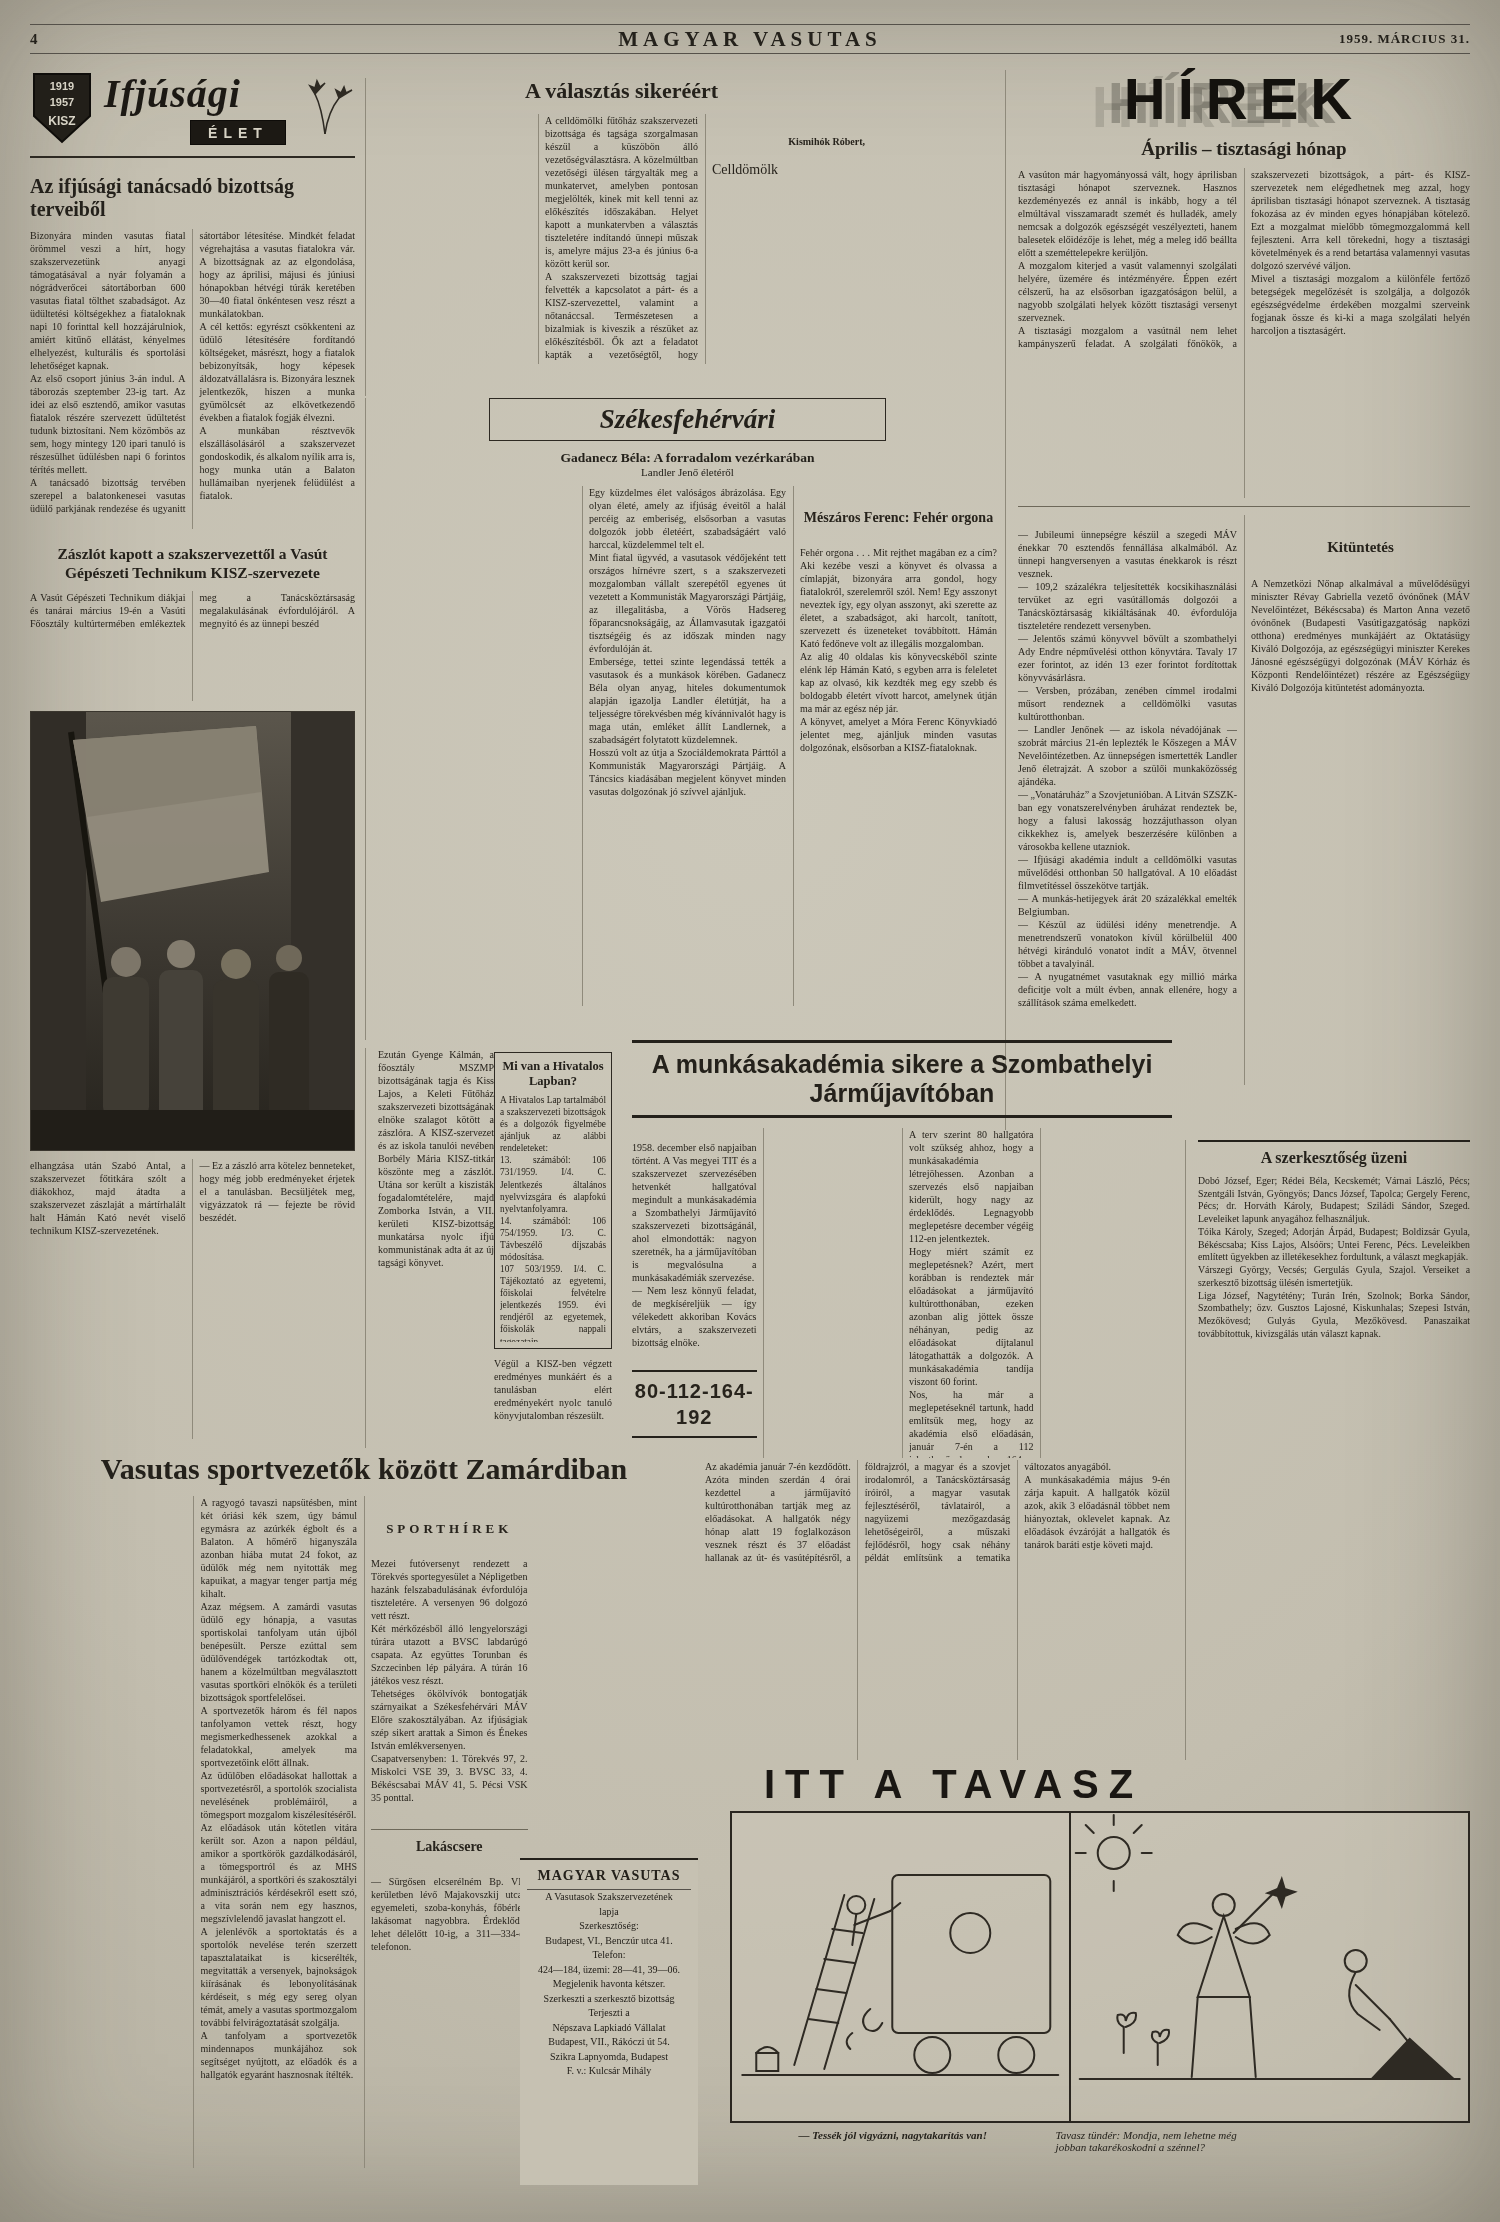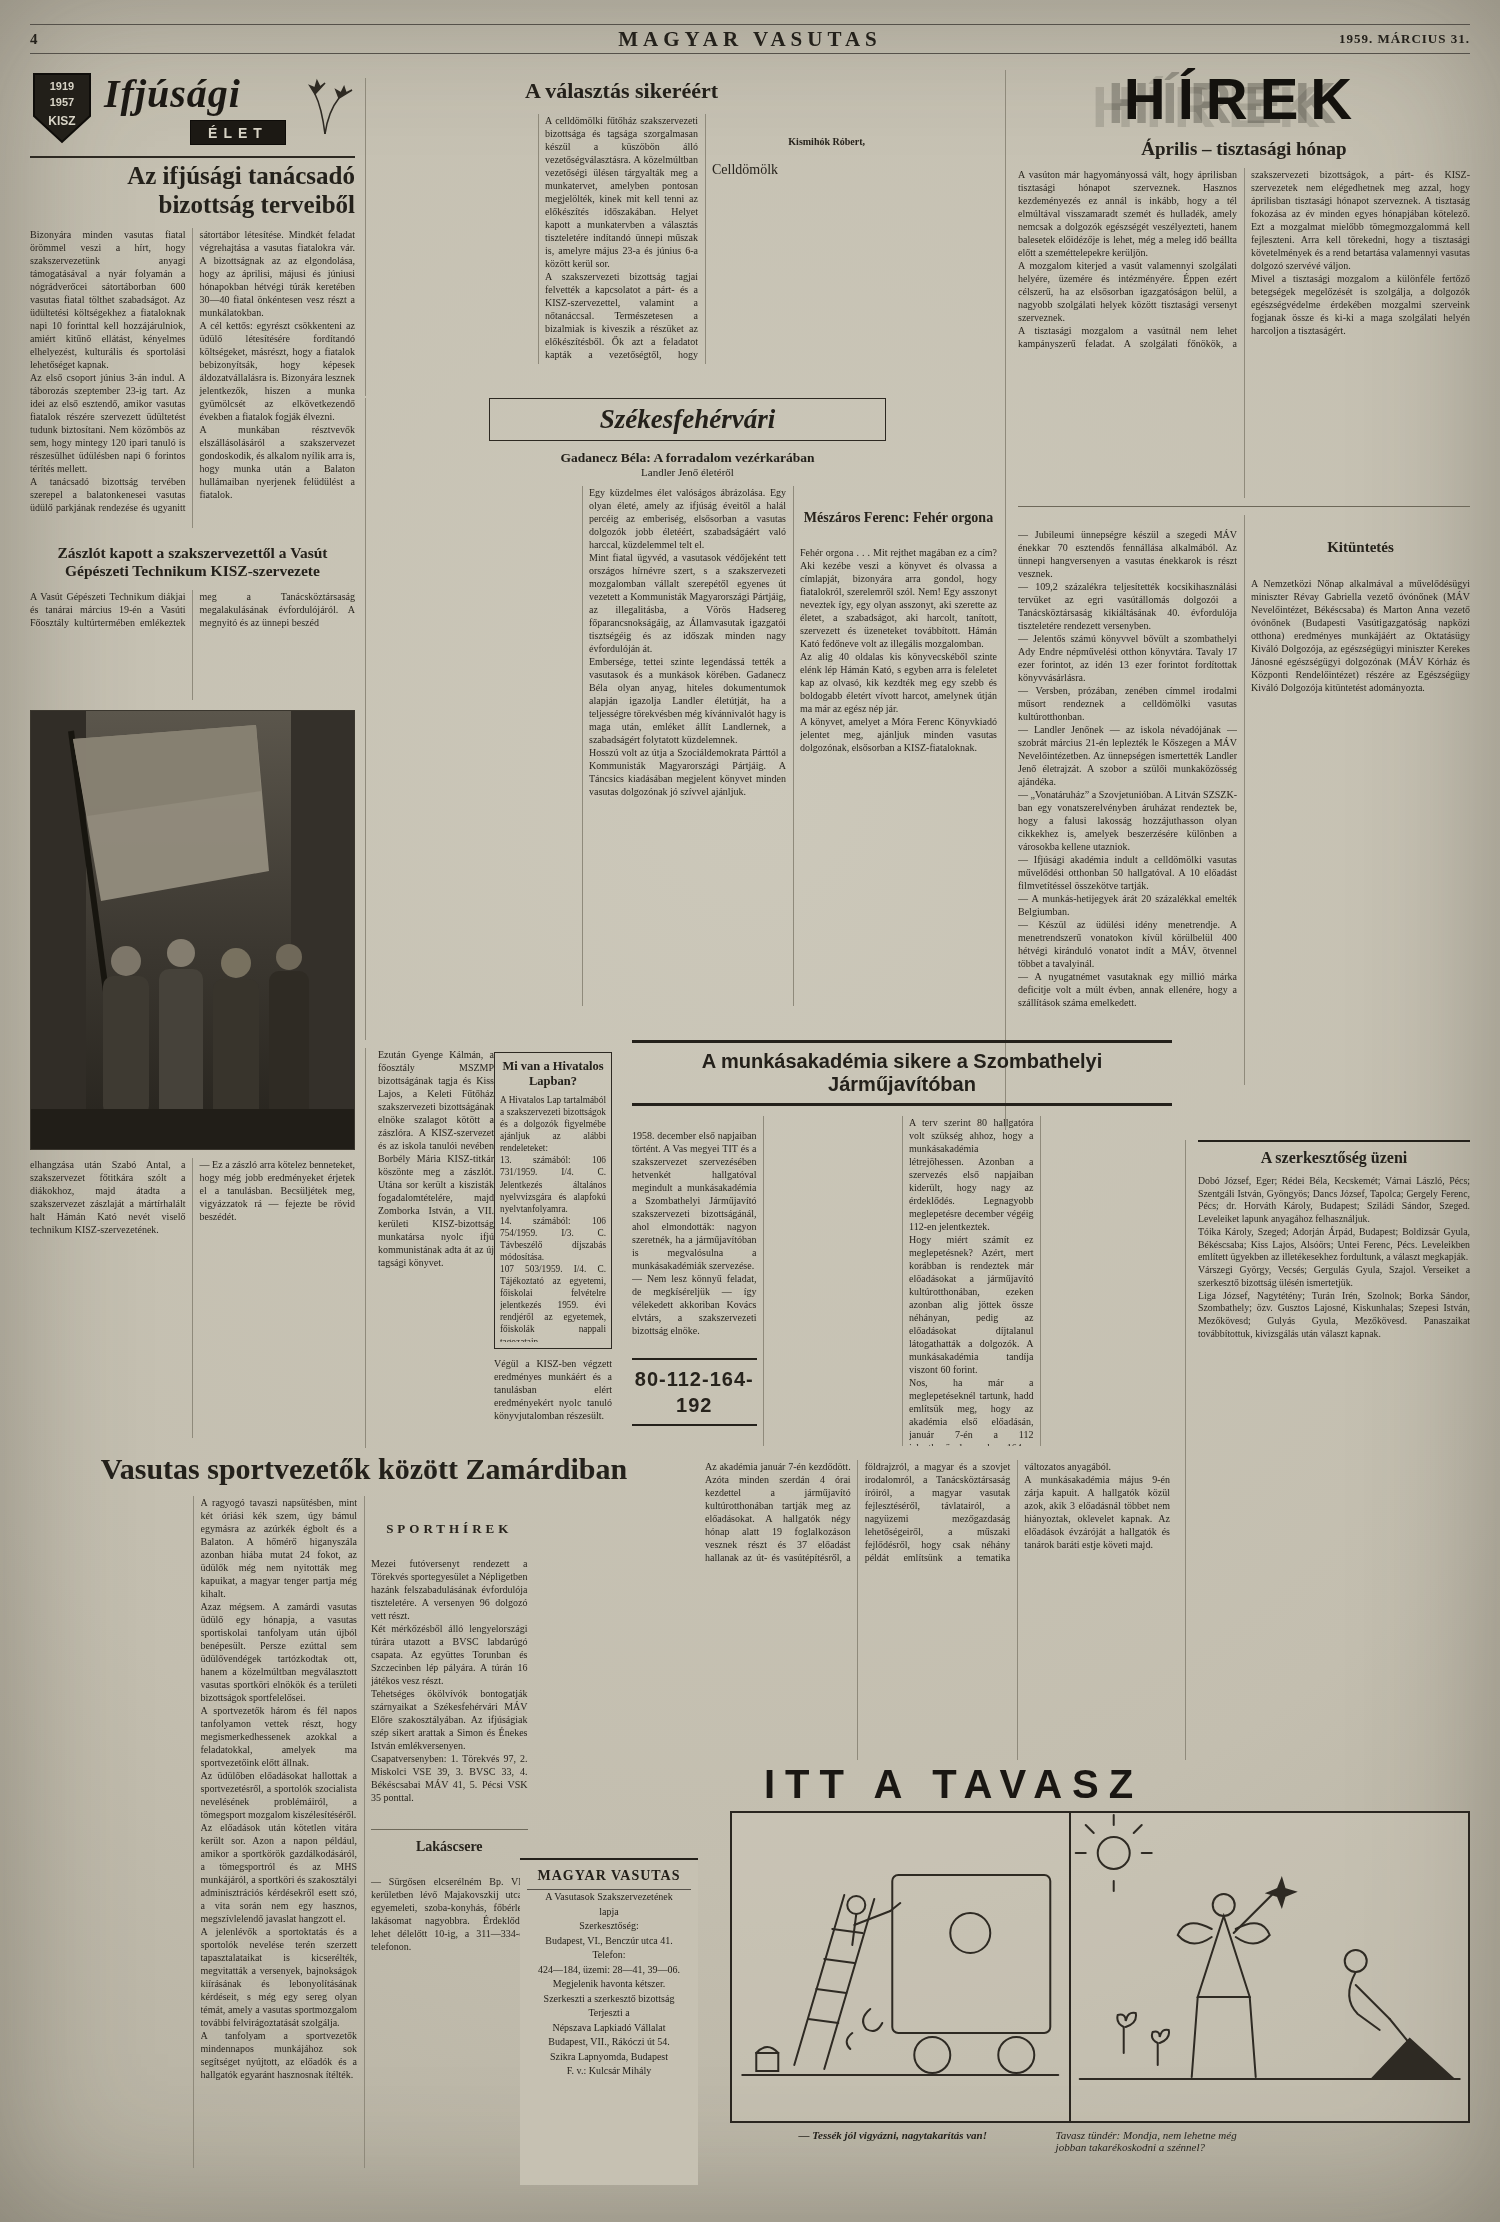--- a/index.html
+++ b/index.html
@@ -23,21 +23,21 @@
   #paper-date{font-weight:bold;font-size:13px;justify-self:end;letter-spacing:1px;}
 
   
   #left-strip{left:30px;top:70px;width:325px;height:1378px;}
   #logo-row{position:relative;height:88px;border-bottom:2px solid #2d2922;}
   #logo-script{position:absolute;left:74px;top:0px;font-style:italic;font-weight:bold;font-size:40px;
     letter-spacing:1px;color:#1c1914;}
   #elet-box{position:absolute;left:160px;top:50px;width:96px;height:25px;background:#1c1914;color:#d7d3c5;
     font-family:"Liberation Sans",sans-serif;font-weight:bold;font-size:14px;letter-spacing:6px;
     display:flex;align-items:center;justify-content:center;border:1px solid #0e0c09;}
-  .h-art1{margin-top:4px;font-weight:bold;font-size:25px;text-align:right;line-height:1.15;}
+  .h-art1{margin-top:17px;font-weight:bold;font-size:20px;text-align:left;line-height:1.15;}
   .h-art2{margin-top:16px;font-weight:bold;font-size:15.5px;text-align:center;line-height:1.2;}
   #photo-wrap{margin-top:10px;border:1px solid #3a362e;}
 
   
   #valasztas{left:365px;top:78px;width:500px;height:318px;padding-left:12px;border-left:1px solid #8f8a7b;}
   #valasztas-title{font-weight:bold;font-size:22px;text-align:center;margin-bottom:10px;}
   #valasztas-body{height:250px;}
   .sig{text-align:right;font-weight:bold;margin-top:8px;}
   .sig-place{font-size:14px;}
 
@@ -66,21 +66,21 @@
     display:flex;}
   #midband .subcol1{width:116px;}
   #midband .subcol2{width:118px;}
   #hivatalos-box{border:1.5px solid #2d2922;padding:6px 5px;margin-top:4px;background:rgba(205,200,186,.4);}
   #hivatalos-title{font-weight:bold;font-size:12.5px;text-align:center;line-height:1.2;margin-bottom:5px;}
   #hivatalos-body{font-size:9.3px;height:248px;}
 
   
   #akademia{left:632px;top:1040px;width:540px;height:412px;}
   #akademia-title{border-top:3px solid #24211b;border-bottom:3px solid #24211b;padding:7px 4px;
-    font-weight:bold;font-size:20px;text-align:center;line-height:1.15;
+    font-weight:bold;font-size:25px;text-align:center;line-height:1.15;
     font-family:"Liberation Sans",sans-serif;}
   #akademia-flow{height:330px;margin-top:10px;}
   #akademia-number{border-top:2px solid #24211b;border-bottom:2px solid #24211b;margin:8px 0;padding:6px 0;
     font-weight:bold;font-size:20px;letter-spacing:1px;text-align:center;break-inside:avoid;
     font-family:"Liberation Sans",sans-serif;}
   #akademia2{left:705px;top:1460px;width:465px;height:300px;}
 
   
   #szerkesztoseg{left:1185px;top:1140px;width:285px;height:620px;padding-left:12px;border-left:1px solid #8f8a7b;}
   #szerk-title{border-top:2px solid #24211b;padding-top:7px;font-weight:bold;font-size:16px;text-align:center;}

